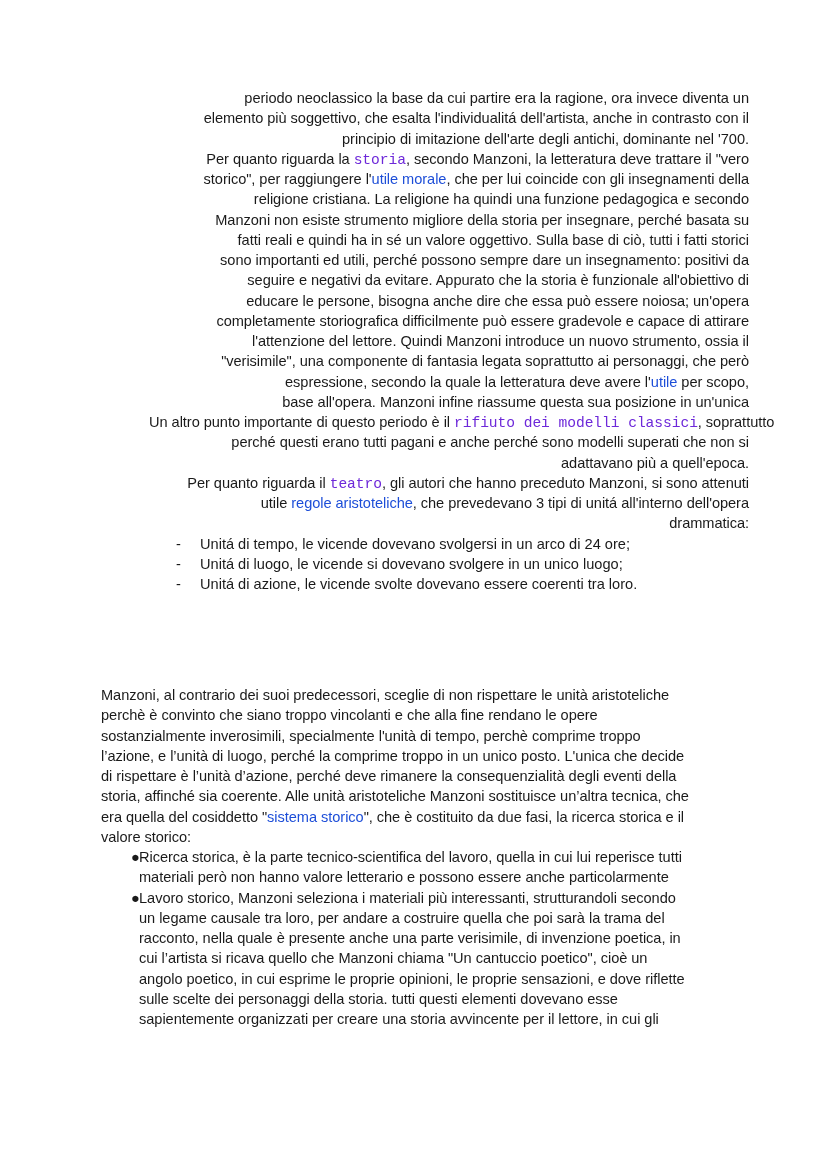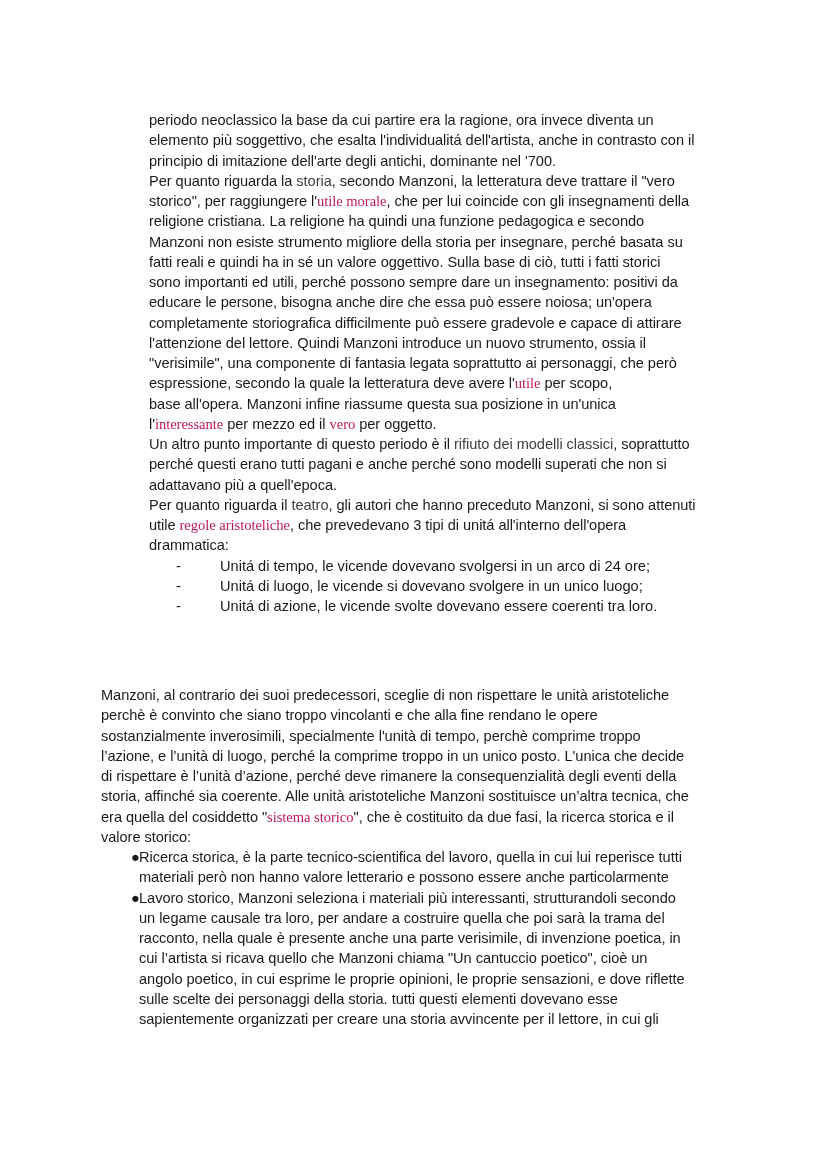--- a/index.html
+++ b/index.html
@@ -1,52 +1,52 @@
 <!DOCTYPE html>
 <html><head>
 <meta charset="utf-8">
 <style>
   html, body { margin: 0; padding: 0; background: #ffffff; }
   body { width: 828px; height: 1169px; position: relative; overflow: hidden;
          font-family: "Liberation Sans", sans-serif; color: #1a1a1a; }
   .page { position: absolute; left: 0; top: 0; width: 828px; height: 1169px; background: #fff; }
-  .sec1 { position: absolute; left: 149px; top: 110px; width: 600px; }
+  .sec1 { position: absolute; left: 149px; top: 88px; width: 600px; text-align: right; }
   .sec2 { position: absolute; left: 101px; top: 685px; width: 640px; }
   .line { display: block; font-size: 14.6px; line-height: 20.25px; height: 20.25px; white-space: nowrap; letter-spacing: -0.05px; }
-  .g { color: #404040; }
-  .r { color: #be185d; font-family: Liberation Serif, serif; }
+  .g { color: #6d28d9; font-family: Liberation Mono, monospace; }
+  .r { color: #1d4ed8; }
   .dash-item { position: relative; display: block; font-size: 14.6px; line-height: 20.25px; height: 20.25px; white-space: nowrap; }
   .dash { position: absolute; left: 27px; }
-  .dash-text { position: absolute; left: 51px; margin-left: 20px; }
+  .dash-text { position: absolute; left: 51px; }
   .bul-item { position: relative; display: block; }
   .bullet { position: absolute; left: 30px; top: 0; font-size: 14.6px; line-height: 20.25px; }
   .bul-lines { margin-left: 38px; }
 </style>
 </head>
 <body>
 
 <div class="page">
   <div class="sec1">
     <div id="sec1-lines">
         <span class="line"><span>periodo neoclassico la base da cui partire era la ragione, ora invece diventa un</span></span>
         <span class="line"><span>elemento più soggettivo, che esalta l'individualitá dell'artista, anche in contrasto con il</span></span>
         <span class="line"><span>principio di imitazione dell'arte degli antichi, dominante nel '700.</span></span>
         <span class="line"><span>Per quanto riguarda la </span><span class="g">storia</span><span>, secondo Manzoni, la letteratura deve trattare il "vero</span></span>
         <span class="line"><span>storico", per raggiungere l'</span><span class="r">utile morale</span><span>, che per lui coincide con gli insegnamenti della</span></span>
         <span class="line"><span>religione cristiana. La religione ha quindi una funzione pedagogica e secondo</span></span>
         <span class="line"><span>Manzoni non esiste strumento migliore della storia per insegnare, perché basata su</span></span>
         <span class="line"><span>fatti reali e quindi ha in sé un valore oggettivo. Sulla base di ciò, tutti i fatti storici</span></span>
         <span class="line"><span>sono importanti ed utili, perché possono sempre dare un insegnamento: positivi da</span></span>
+        <span class="line"><span>seguire e negativi da evitare. Appurato che la storia è funzionale all'obiettivo di</span></span>
         <span class="line"><span>educare le persone, bisogna anche dire che essa può essere noiosa; un'opera</span></span>
         <span class="line"><span>completamente storiografica difficilmente può essere gradevole e capace di attirare</span></span>
         <span class="line"><span>l'attenzione del lettore. Quindi Manzoni introduce un nuovo strumento, ossia il</span></span>
         <span class="line"><span>"verisimile", una componente di fantasia legata soprattutto ai personaggi, che però</span></span>
         <span class="line"><span>espressione, secondo la quale la letteratura deve avere l'</span><span class="r">utile</span><span> per scopo,</span></span>
         <span class="line"><span>base all'opera. Manzoni infine riassume questa sua posizione in un'unica</span></span>
-        <span class="line"><span>l'</span><span class="r">interessante</span><span> per mezzo ed il </span><span class="r">vero</span><span> per oggetto.</span></span>
         <span class="line"><span>Un altro punto importante di questo periodo è il </span><span class="g">rifiuto dei modelli classici</span><span>, soprattutto</span></span>
         <span class="line"><span>perché questi erano tutti pagani e anche perché sono modelli superati che non si</span></span>
         <span class="line"><span>adattavano più a quell'epoca.</span></span>
         <span class="line"><span>Per quanto riguarda il </span><span class="g">teatro</span><span>, gli autori che hanno preceduto Manzoni, si sono attenuti</span></span>
         <span class="line"><span>utile </span><span class="r">regole aristoteliche</span><span>, che prevedevano 3 tipi di unitá all'interno dell'opera</span></span>
         <span class="line"><span>drammatica:</span></span>
       </div>
     <div id="dash-list">
       <div class="dash-item">
         <span class="dash">-</span>

